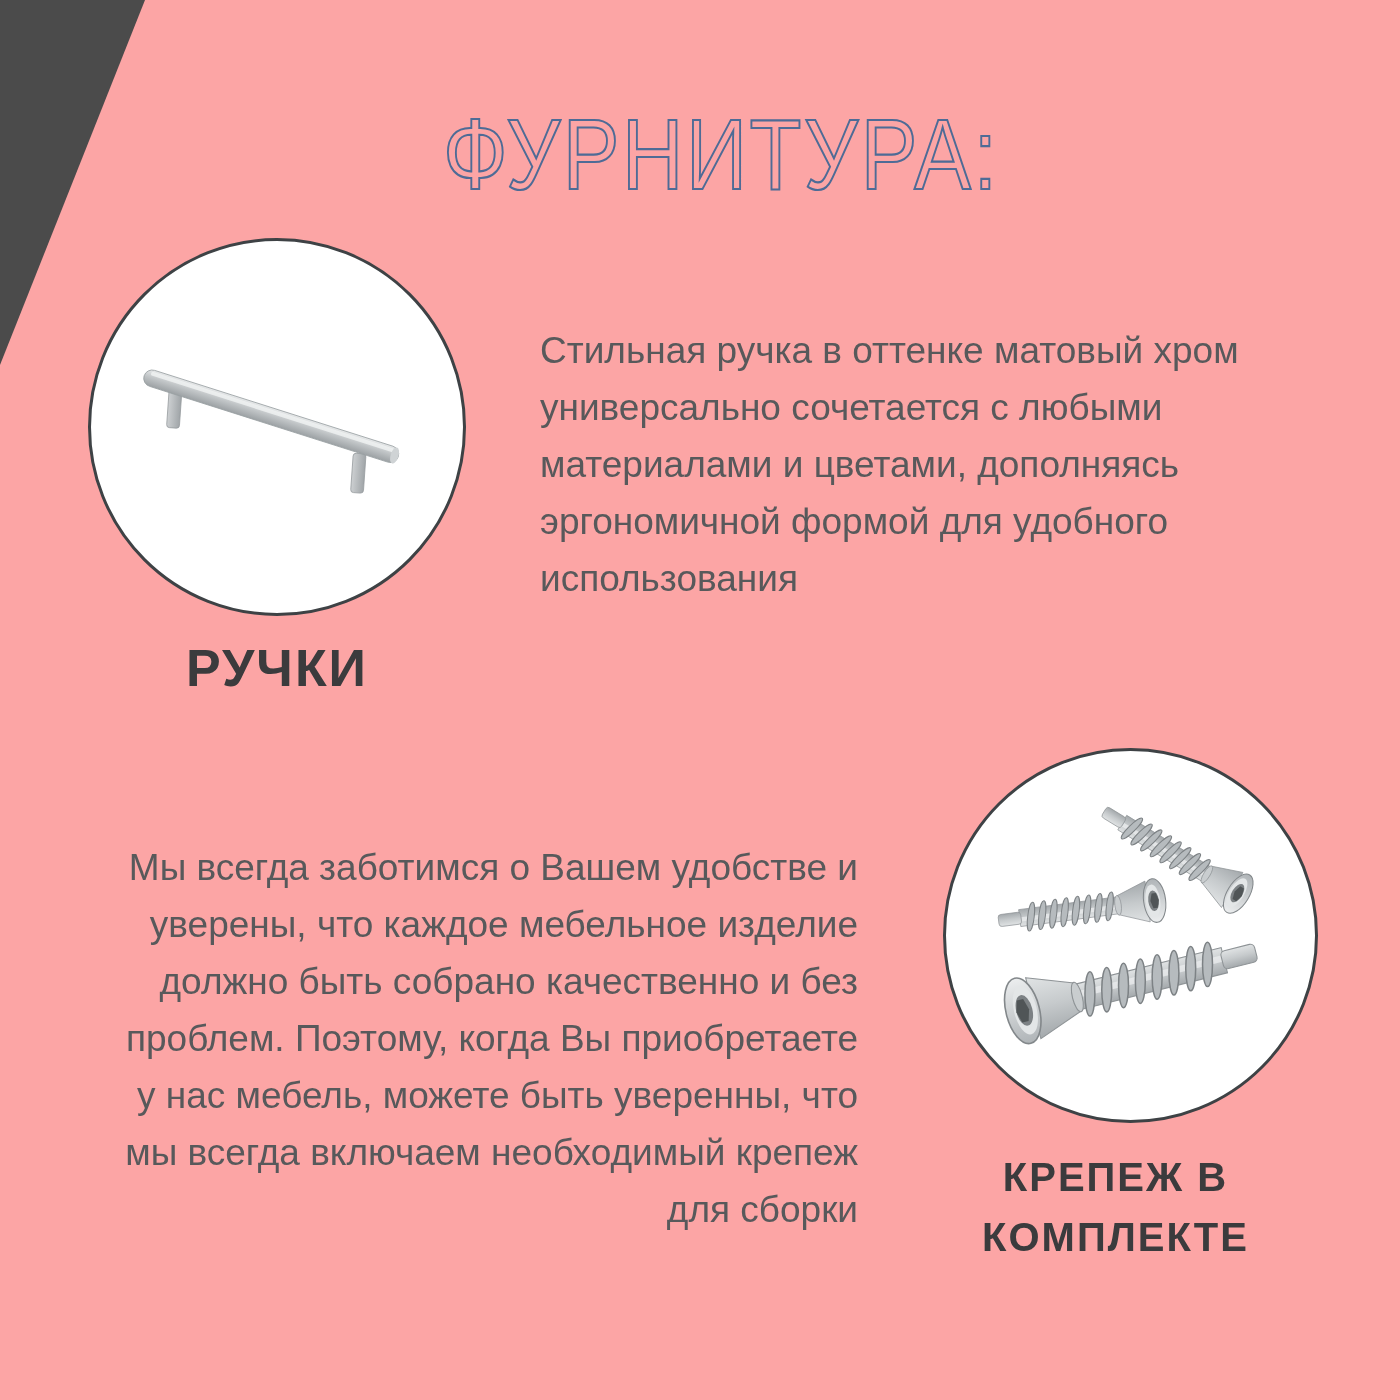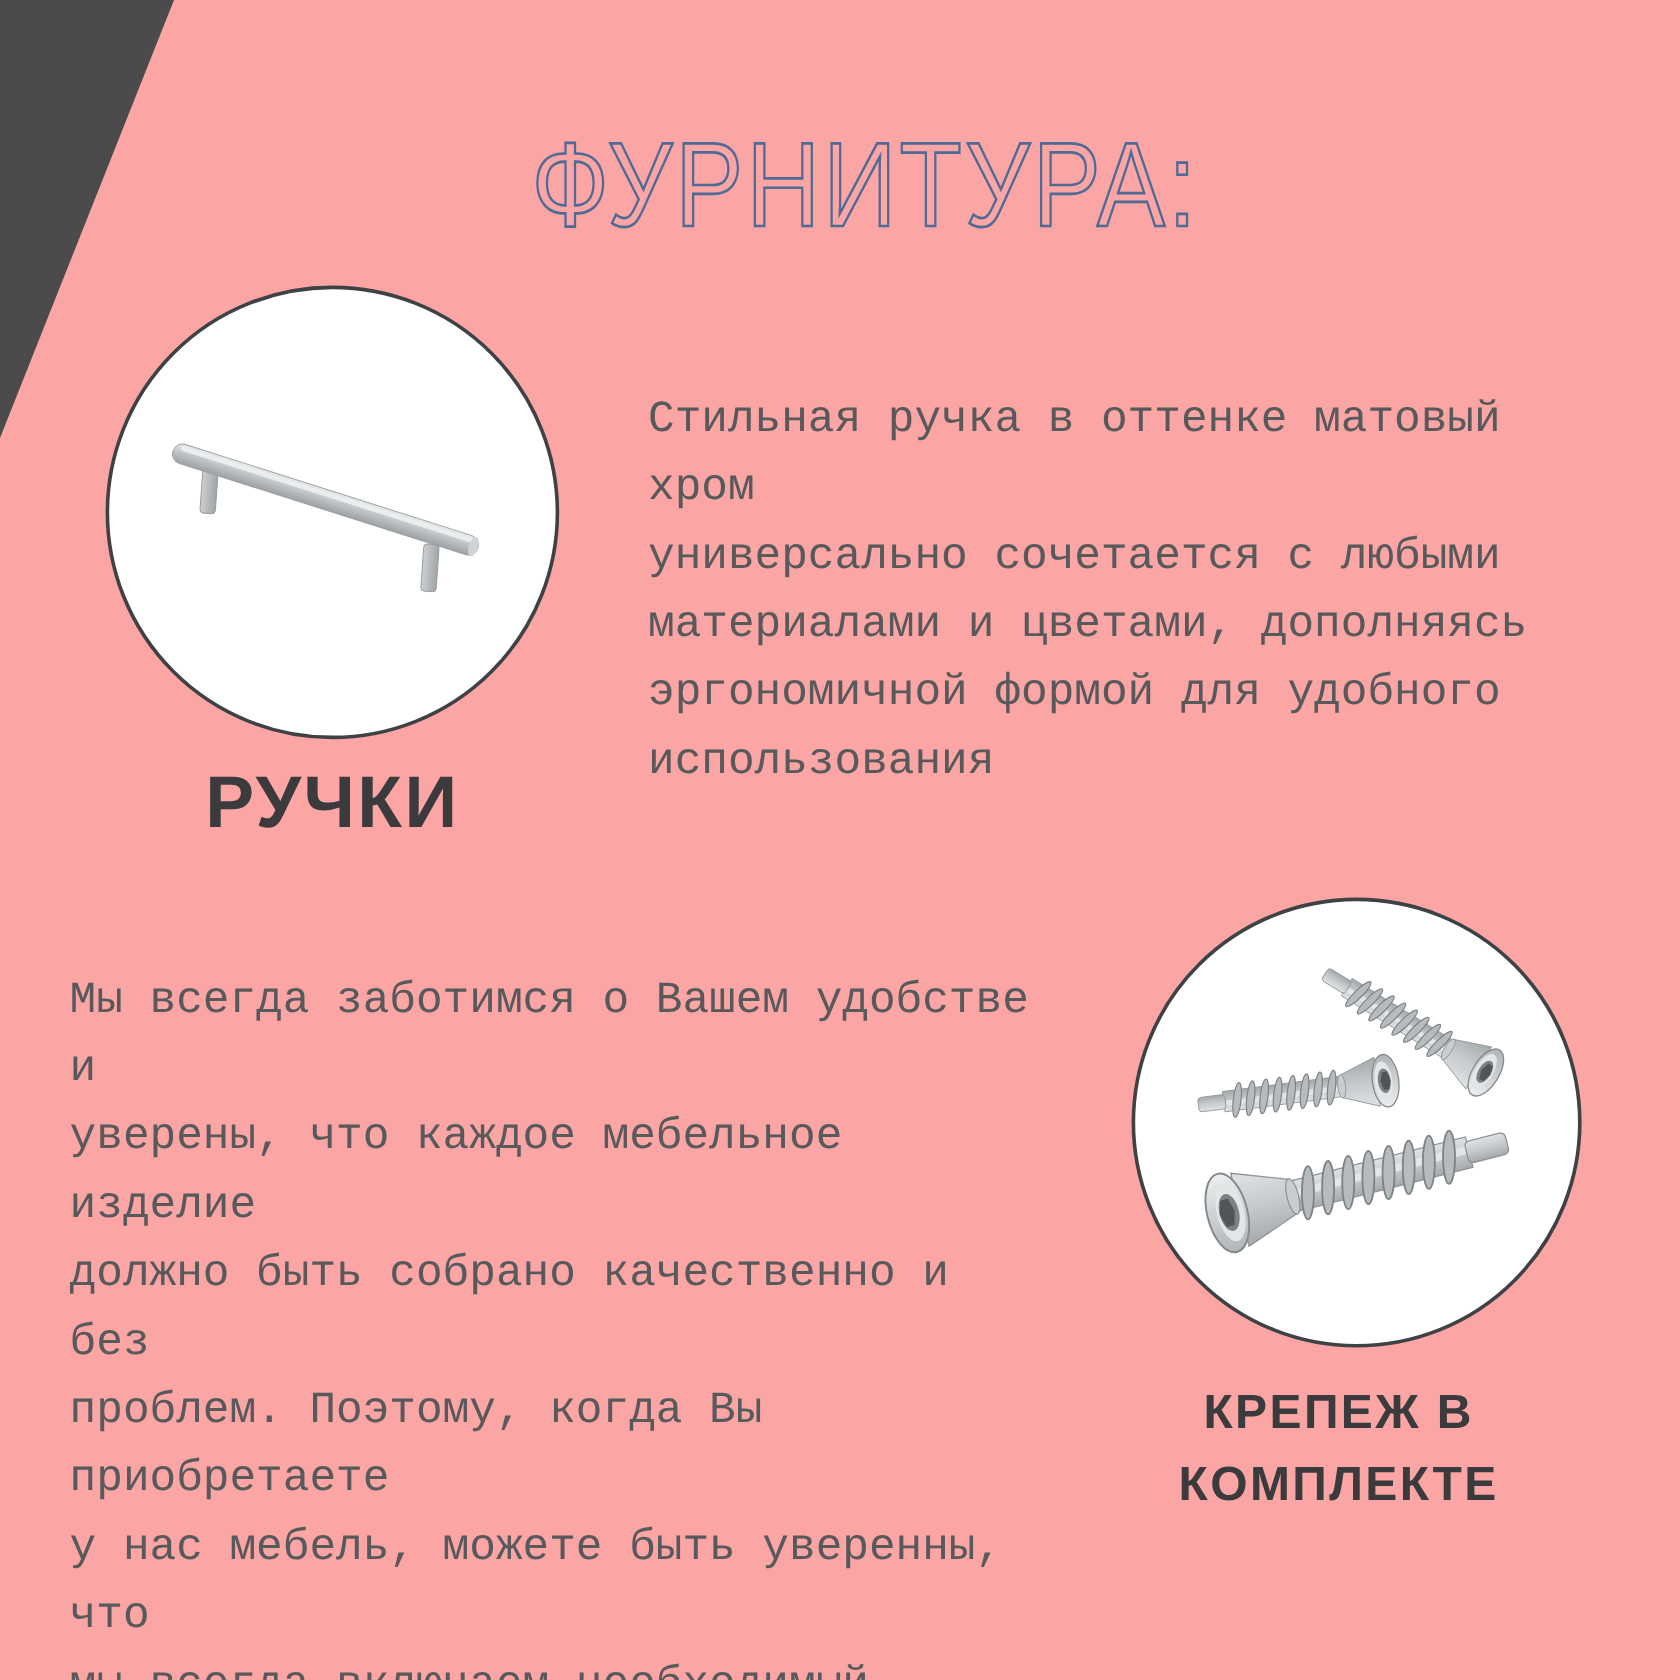--- a/index.html
+++ b/index.html
@@ -36,31 +36,30 @@
   .fasteners-circle{left:943px;top:748px;width:375px;height:375px;}
   .circle svg{display:block;width:100%;height:100%;}
   .label{
     position:absolute;
     font-weight:bold;
     color:var(--heading-text,#3b3b3d);
     text-align:center;
     letter-spacing:2px;
     white-space:pre-line;
   }
-  .handles-label{left:88px;top:642px;width:378px;font-size:61px;line-height:52px;}
+  .handles-label{left:88px;top:642px;width:378px;font-size:52px;line-height:52px;}
   .fasteners-label{left:928px;top:1147px;width:375px;font-size:40px;line-height:60px;}
   .para{
     position:absolute;
     color:var(--body-text,#58595b);
     font-size:37px;line-height:57px;
     white-space:pre-line;
-    font-family:Liberation Mono, monospace;
   }
   .handles-desc{left:540px;top:322px;width:790px;text-align:left;}
-  .fasteners-desc{left:58px;top:806px;width:800px;}
+  .fasteners-desc{left:58px;top:839px;width:800px;text-align:right;}
 </style>
 </head>
 <body>
 
 <div class="canvas">
 
   <div class="corner-wedge"></div>
 
   <div class="page-title">ФУРНИТУРА:</div>
 

